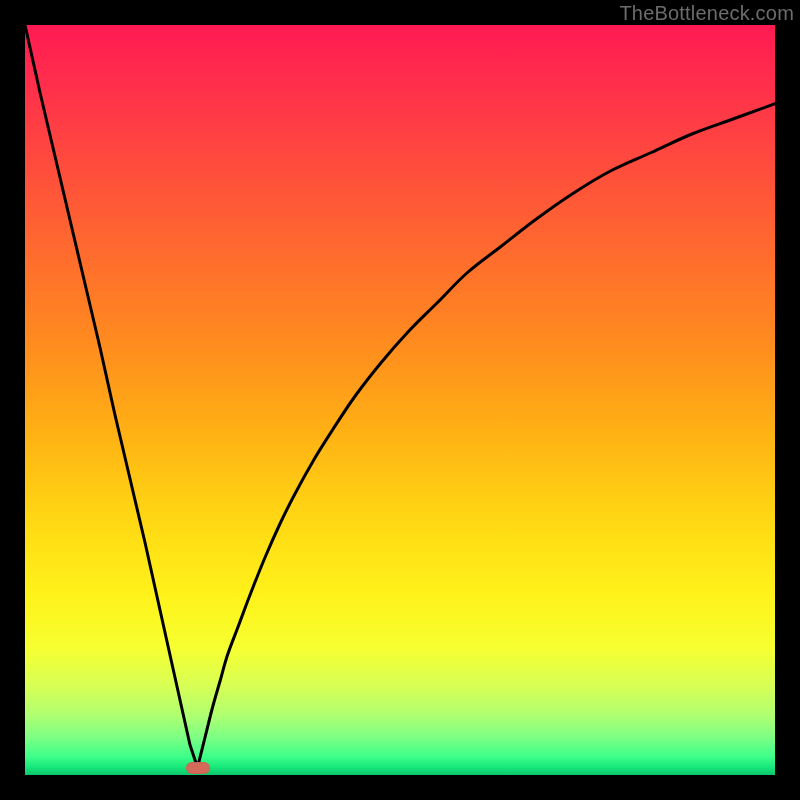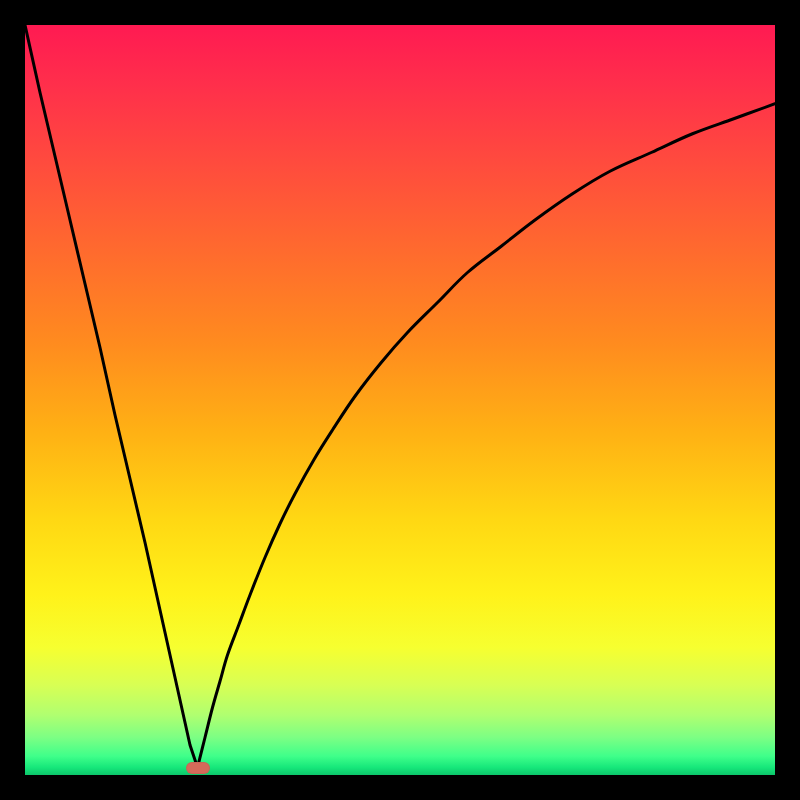--- a/index.html
+++ b/index.html
@@ -78,14 +78,15 @@
 
     <svg class="curve" viewBox="0 0 750 750" preserveAspectRatio="none">
       <path id="path-left" fill="none" stroke-width="3" stroke-linecap="round" stroke-linejoin="round" d="M0.00 0.00 L15.00 67.50 L30.00 131.25 L45.00 195.00 L60.00 258.75 L75.00 322.50 L90.00 390.00 L105.00 453.75 L120.00 517.50 L135.00 585.00 L150.00 652.50 L157.50 686.25 L165.00 720.00 L172.50 742.50" stroke="#000000"></path>
       <path id="path-right" fill="none" stroke-width="3" stroke-linecap="round" stroke-linejoin="round" d="M 172.50 742.50 C 173.85 737.10, 177.30 723.30, 180.00 712.50 C 182.70 701.70, 184.80 692.63, 187.50 682.50 C 190.20 672.38, 192.30 665.70, 195.00 656.25 C 197.70 646.80, 199.13 640.13, 202.50 630.00 C 205.88 619.88, 209.70 610.80, 213.75 600.00 C 217.80 589.20, 220.28 582.15, 225.00 570.00 C 229.72 557.85, 234.60 545.33, 240.00 532.50 C 245.40 519.67, 249.60 510.23, 255.00 498.75 C 260.40 487.27, 263.93 480.23, 270.00 468.75 C 276.07 457.27, 282.00 446.48, 288.75 435.00 C 295.50 423.52, 300.07 416.48, 307.50 405.00 C 314.93 393.52, 321.23 383.40, 330.00 371.25 C 338.77 359.10, 346.80 348.97, 356.25 337.50 C 365.70 326.02, 372.38 318.30, 382.50 307.50 C 392.63 296.70, 401.70 288.30, 412.50 277.50 C 423.30 266.70, 431.03 257.62, 442.50 247.50 C 453.97 237.37, 464.10 230.70, 476.25 221.25 C 488.40 211.80, 497.18 204.45, 510.00 195.00 C 522.83 185.55, 534.00 177.53, 547.50 168.75 C 561.00 159.97, 570.83 153.68, 585.00 146.25 C 599.17 138.82, 611.40 134.25, 626.25 127.50 C 641.10 120.75, 652.65 114.83, 667.50 108.75 C 682.35 102.67, 693.90 99.15, 708.75 93.75 C 723.60 88.35, 742.58 81.45, 750.00 78.75" stroke="#000000"></path>
     </svg>
 
     <div id="marker" class="marker" style="left: 172.5px; top: 742.5px; background: rgb(212, 106, 90);"></div>
 
   </div>
 
+  <div class="watermark">TheBottleneck.com</div>
 
 </div>
 
 </body></html>

